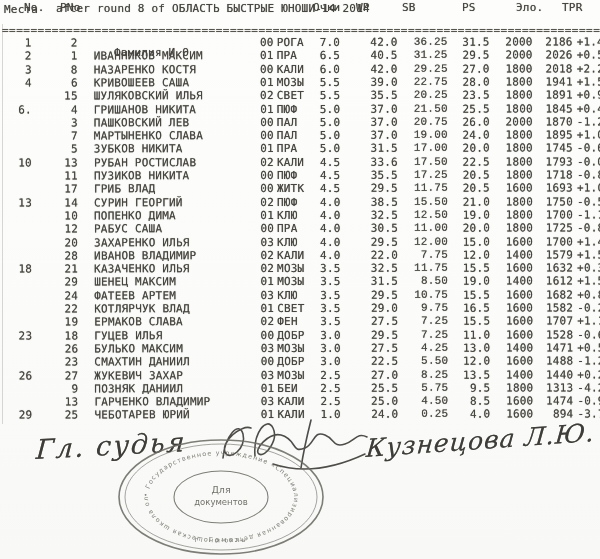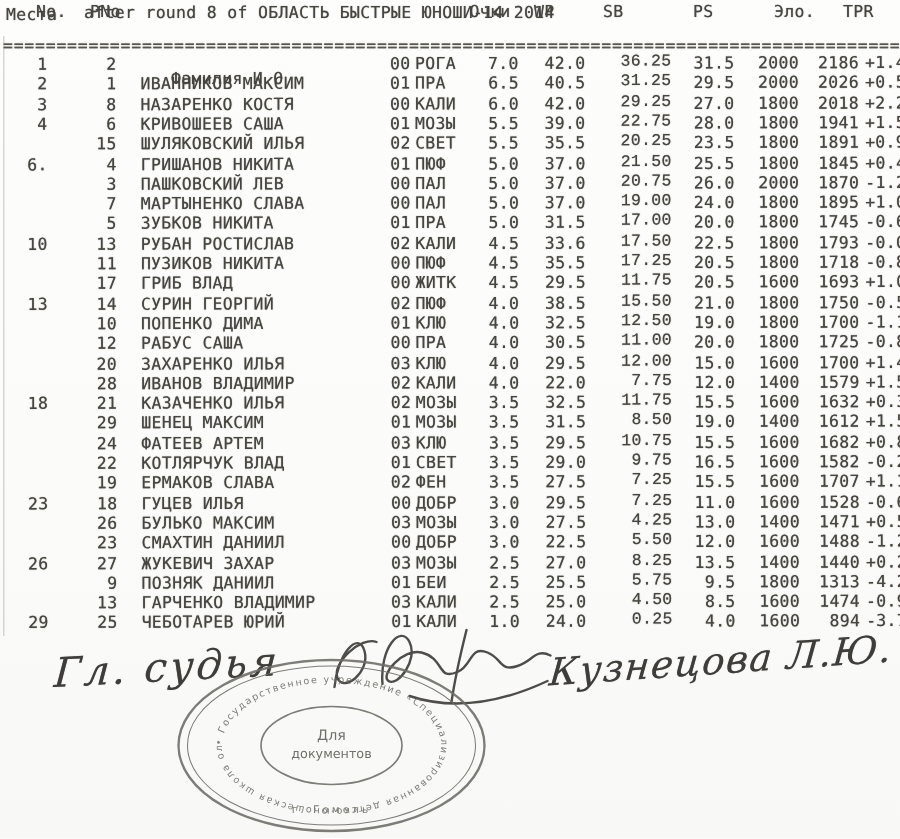--- a/index.html
+++ b/index.html
@@ -21,22 +21,22 @@
   #separator{left:2px; top:25px; width:600px; overflow:hidden; letter-spacing:.5px; color:#55544d;}
   #rows{position:absolute; left:0; top:0; width:600px; height:430px; transform:rotate(-0.12deg);}
   .trow{position:absolute; left:0; width:600px; height:13px;}
   .cell{position:absolute; top:0; font-size:11px; white-space:pre;
         text-shadow:0 0 0.7px rgba(70,68,60,.75); letter-spacing:.2px;}
   .c-place{left:0;   width:32px; text-align:right;}
   .c-pno  {left:36px; width:42px; text-align:right;}
   .c-name {left:94px; width:158px;}
   .c-yob  {left:250px; width:24px;text-align:right;}
   .c-club {left:277px; width:46px;}
-  .c-pts  {left:320px; width:32px; text-align:center;}
-  .c-wp   {left:356px; width:42px; text-align:center;}
+  .c-pts  {left:320px; width:32px; text-align:left;}
+  .c-wp   {left:356px; width:42px; text-align:right;}
   .c-sb   {left:398px; width:50px; text-align:right;font-family:Liberation Mono, monospace;}
   .c-ps   {left:450px; width:40px; text-align:right;}
   .c-elo  {left:493px; width:40px; text-align:right;}
   .c-tpr  {left:535px; width:38px; text-align:right;}
   .c-wwe  {left:577px; width:40px;}
   .hand{
     position:absolute; font-family:"DejaVu Serif","Liberation Serif",serif;
     font-style:italic; color:#3e3d39; white-space:nowrap;
     text-shadow:0 0 .5px rgba(60,58,52,.6);
   }

